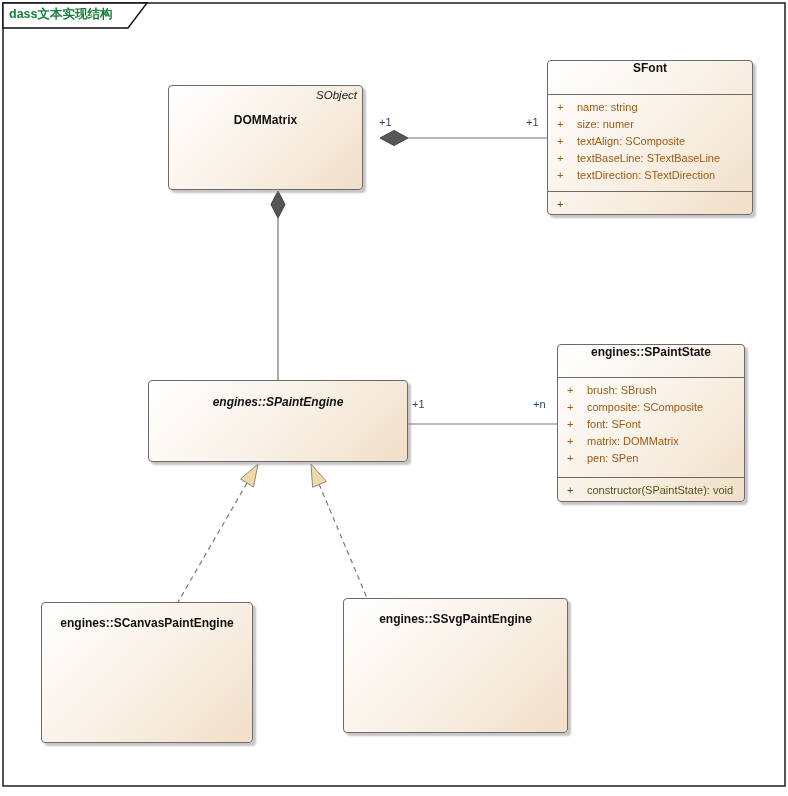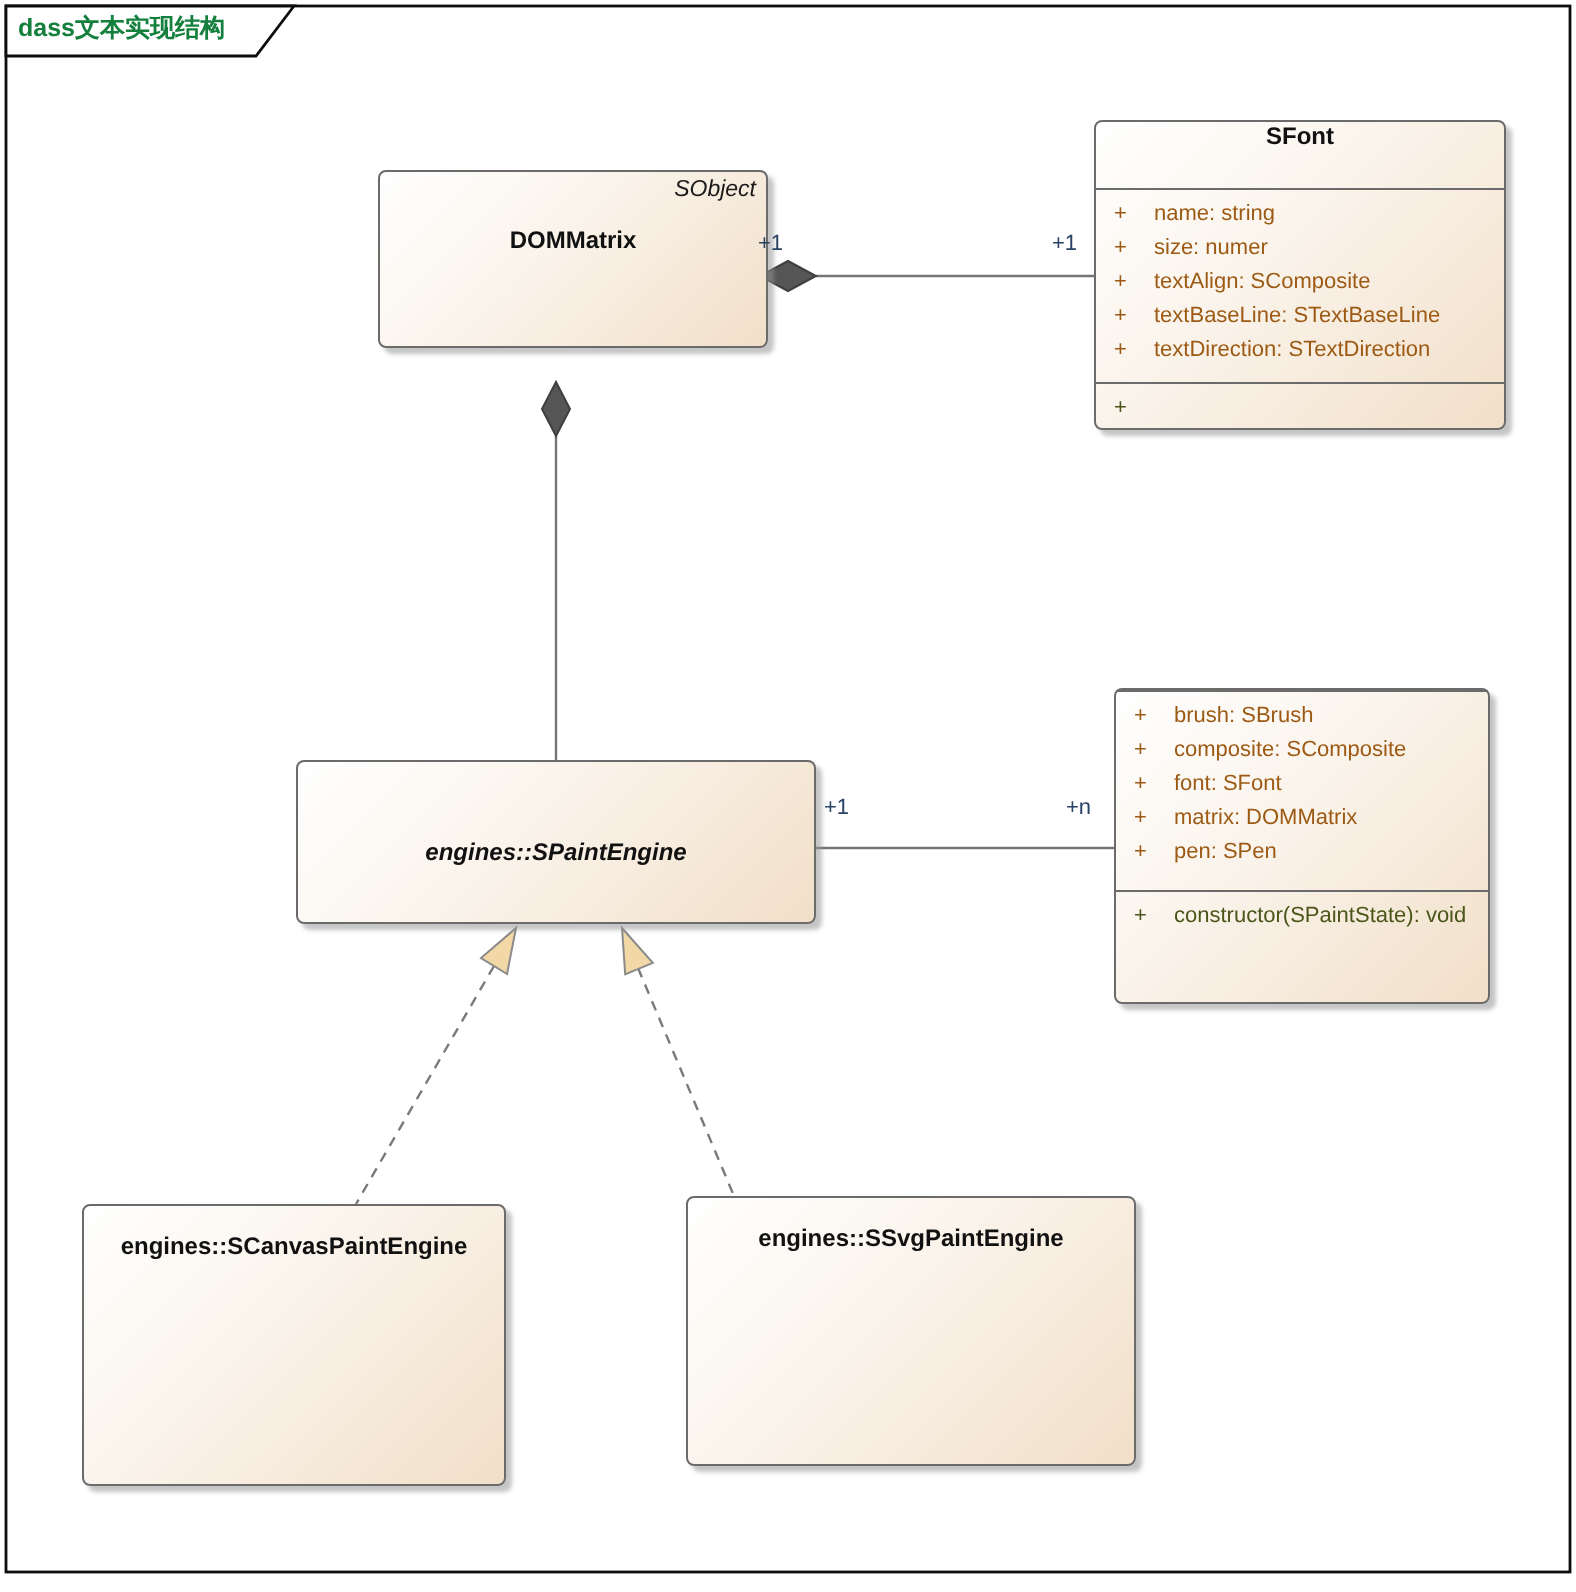--- a/index.html
+++ b/index.html
@@ -11,42 +11,42 @@
   .uml-class{
     position:absolute;box-sizing:border-box;
     border:1px solid #6b6b6b;border-radius:4px;
     background:linear-gradient(135deg,#ffffff 0%,#faf3ea 45%,#f1dfc8 100%);
     box-shadow:3px 3px 2px rgba(150,150,150,0.55);
   }
   .class-title{
     font-size:12px;font-weight:bold;color:#111;text-align:center;
     white-space:nowrap;
   }
-  .abstract .class-title{font-style:italic;margin-top:24px;}
+  .abstract .class-title{font-style:italic;}
   .compartment{box-sizing:border-box;}
   .compartment.sep{border-top:1px solid #6b6b6b;}
   .title-comp{display:flex;align-items:flex-start;justify-content:center;}
   .attrs-comp{padding-top:4px;}
   .member{display:flex;height:17px;line-height:17px;font-size:11px;white-space:nowrap;}
   .member .vis{width:20px;padding-left:9px;flex:0 0 auto;}
   .ops-comp .member{height:25px;line-height:25px;}
   .attr-row{color:#9c5a14;}
   .op-row{color:#4a5619;}
   .parent-label{
     position:absolute;top:3px;right:5px;font-size:11.5px;font-style:italic;color:#1a1a1a;
   }
   .mult-label{
     position:absolute;font-size:11px;color:#2a4365;white-space:nowrap;
   }
   .frame-title{
     position:absolute;left:9px;top:6px;font-size:12.5px;font-weight:bold;color:#15803d;
     white-space:nowrap;
   }
   
-  #spainter{left:189px;top:85px;width:195px;height:89px;}
+  #spainter{left:168px;top:85px;width:195px;height:105px;}
   #spainter .title-comp{height:100%;align-items:flex-start;padding-top:27px;}
   #sfont{left:547px;top:60px;width:206px;height:155px;}
   #sfont .title-comp{height:33px;}
   #sfont .attrs-comp{height:97px;}
   #sfont .ops-comp{height:25px;}
   #spaintengine{left:148px;top:380px;width:260px;height:82px;}
   #spaintengine .title-comp{height:100%;align-items:flex-start;padding-top:14px;}
   #spaintstate{left:557px;top:344px;width:188px;height:158px;}
   #spaintstate .title-comp{height:32px;}
   #spaintstate .attrs-comp{height:100px;}
@@ -128,20 +128,23 @@
     </div>
   </div>
 
   <div id="spaintengine" class="uml-class abstract">
     <div class="compartment title-comp">
       <div class="class-title">engines::SPaintEngine</div>
     </div>
   </div>
 
   <div id="spaintstate" class="uml-class">
+    <div class="compartment title-comp">
+      <div class="class-title">engines::SPaintState</div>
+    </div>
     <div class="compartment sep attrs-comp">
       <div class="member attr-row">
         <span class="vis">+</span>
         <span>brush: SBrush</span>
       </div>
       <div class="member attr-row">
         <span class="vis">+</span>
         <span>composite: SComposite</span>
       </div>
       <div class="member attr-row">

